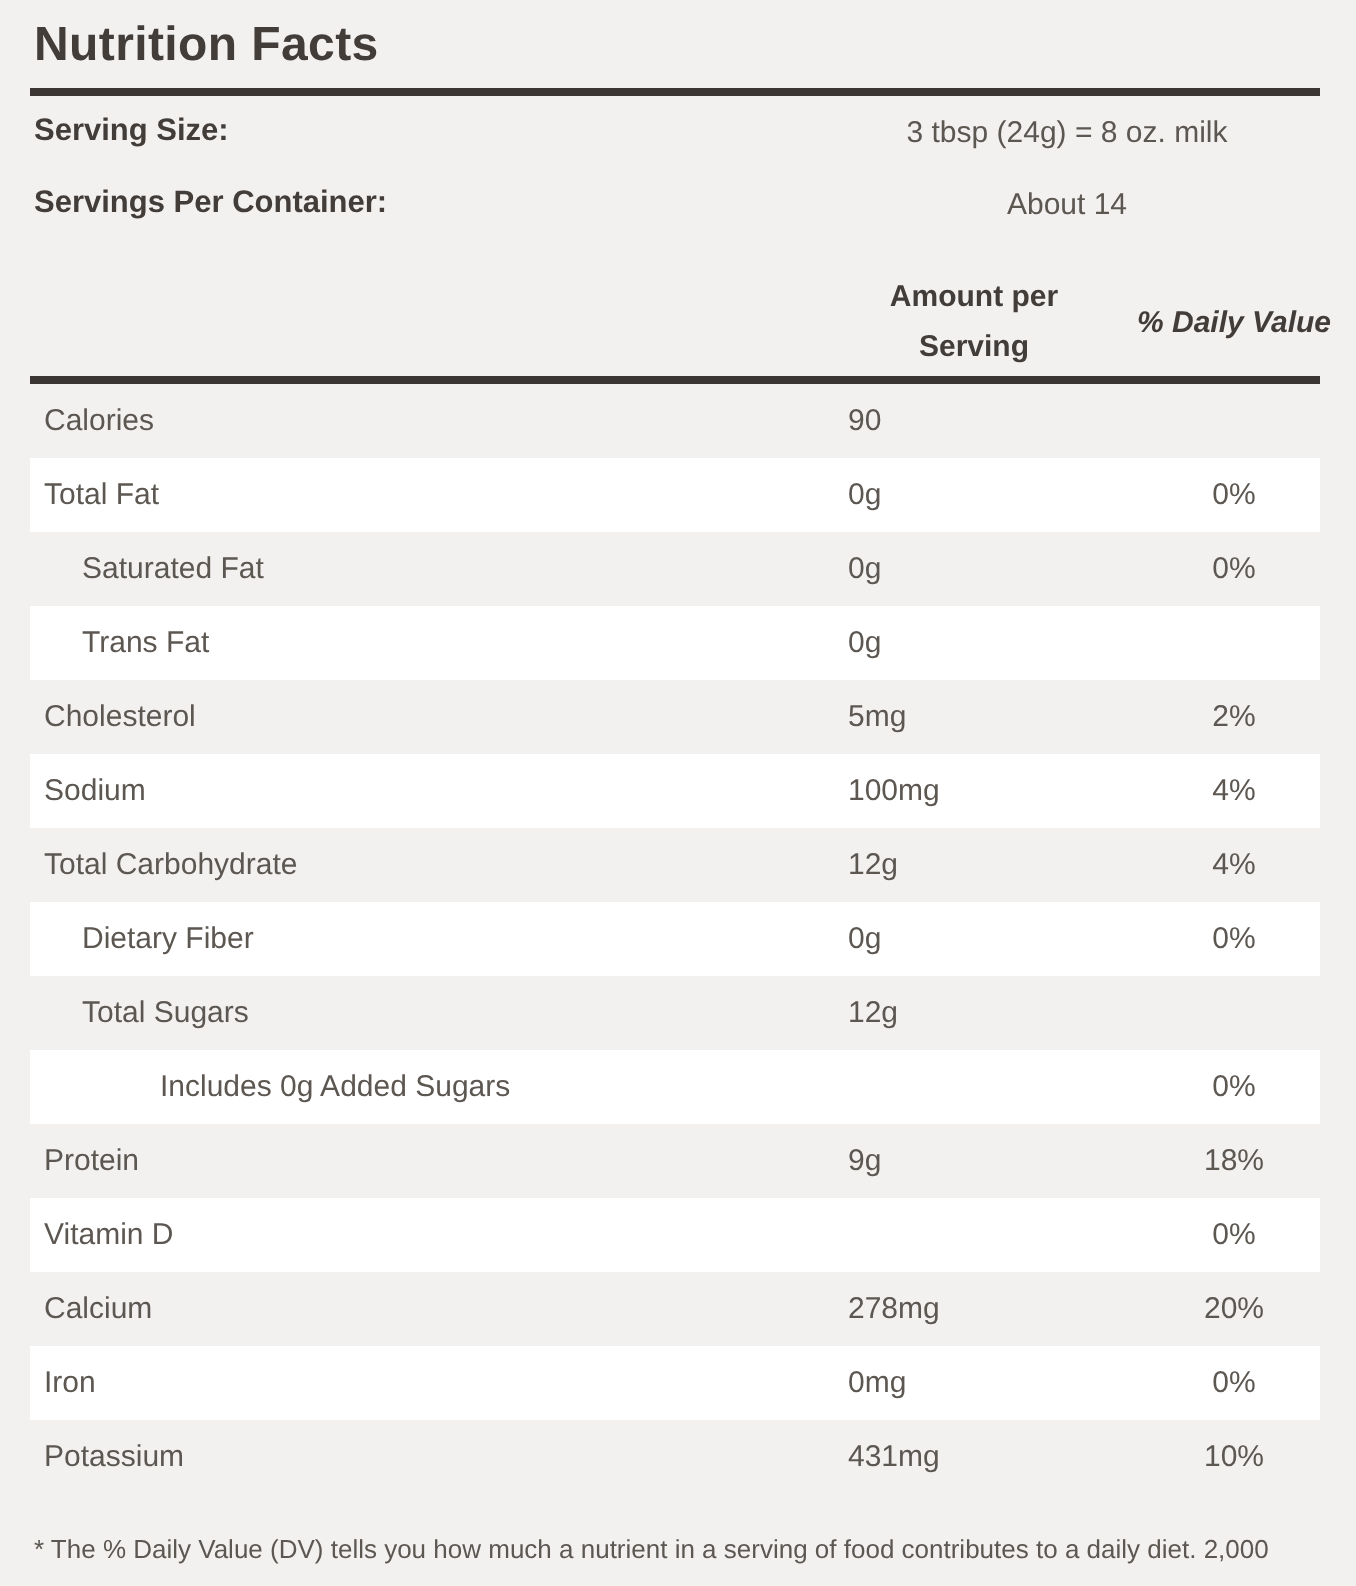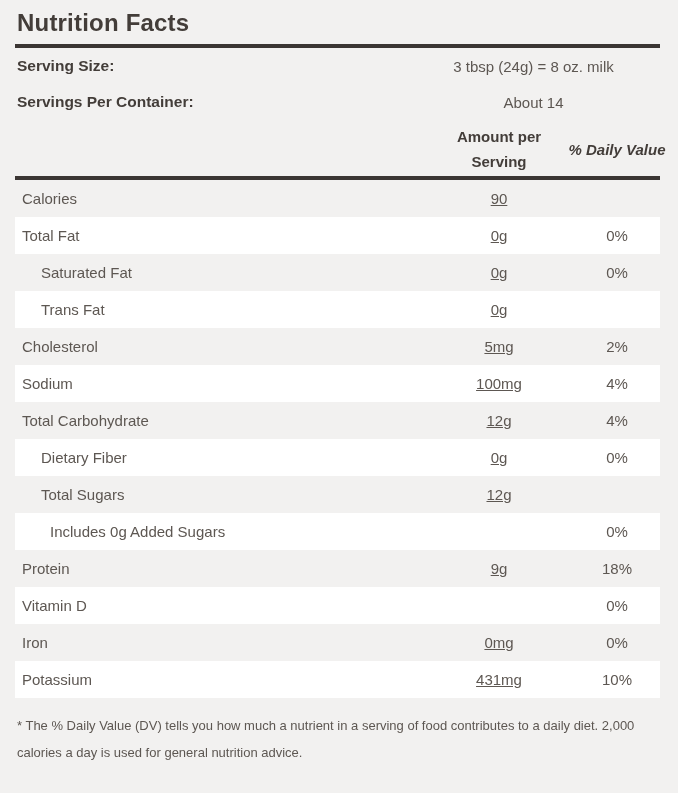--- a/index.html
+++ b/index.html
@@ -23,38 +23,38 @@
     letter-spacing:.2px;padding-left:2px;
   }
   .nf-rule{height:4px;background:var(--rule-dark);border:0;}
   .nf-rule.top{margin-top:7px;}
   
   .serv-row{display:flex;align-items:center;height:36px;}
   .serv-row .lbl{flex:1;font-size:15.5px;font-weight:bold;color:var(--text-strong);padding-left:2px;}
   .serv-row .val{width:253px;text-align:center;font-size:15px;color:var(--text-body);}
   .serv-block{padding-top:0;}
   
-  .col-heads{display:flex;align-items:center;min-height:54px;margin-top:2px;}
+  .col-heads{display:flex;align-items:center;min-height:54px;margin-top:14px;gap:12px;}
   .col-heads .spacer{flex:1;}
   .col-heads .h-amount{width:150px;display:flex;justify-content:center;}
   .col-heads .h-amount span{
     display:inline-block;max-width:104px;text-align:center;
     font-size:15px;font-weight:bold;color:var(--text-strong);line-height:25px;
   }
   .col-heads .h-dv{
     width:86px;display:flex;justify-content:center;white-space:nowrap;
     font-size:15px;font-weight:bold;color:var(--text-strong);font-style:italic;
   }
   
   .nf-row{display:flex;align-items:center;height:37px;font-size:15px;color:var(--text-body);}
   .nf-row:nth-child(even){background:var(--row-white);}
   .nf-row .name{flex:1;padding-left:7px;}
   .nf-row.indent-1 .name{padding-left:26px;}
-  .nf-row.indent-2 .name{padding-left:35px;}
-  .nf-row .amount{width:150px;text-align:center;text-decoration:underline;}
+  .nf-row.indent-2 .name{padding-left:35px;margin-left:30px;}
+  .nf-row .amount{width:150px;text-align:left;}
   .nf-row .dv{width:86px;text-align:center;}
   
   .footnote{
     margin:14px 0 0 0;padding-left:2px;
     font-size:13px;line-height:27px;color:var(--text-body);
     width:652px;
   }
 </style>
 </head>
 <body>
@@ -140,20 +140,25 @@
       <div class="nf-row indent-0">
     <span class="name">Protein</span>
     <span class="amount">9g</span>
     <span class="dv">18%</span>
   </div>
       <div class="nf-row indent-0">
     <span class="name">Vitamin D</span>
     <span class="dv">0%</span>
   </div>
       <div class="nf-row indent-0">
+    <span class="name">Calcium</span>
+    <span class="amount">278mg</span>
+    <span class="dv">20%</span>
+  </div>
+      <div class="nf-row indent-0">
     <span class="name">Iron</span>
     <span class="amount">0mg</span>
     <span class="dv">0%</span>
   </div>
       <div class="nf-row indent-0">
     <span class="name">Potassium</span>
     <span class="amount">431mg</span>
     <span class="dv">10%</span>
   </div>
     </div>

